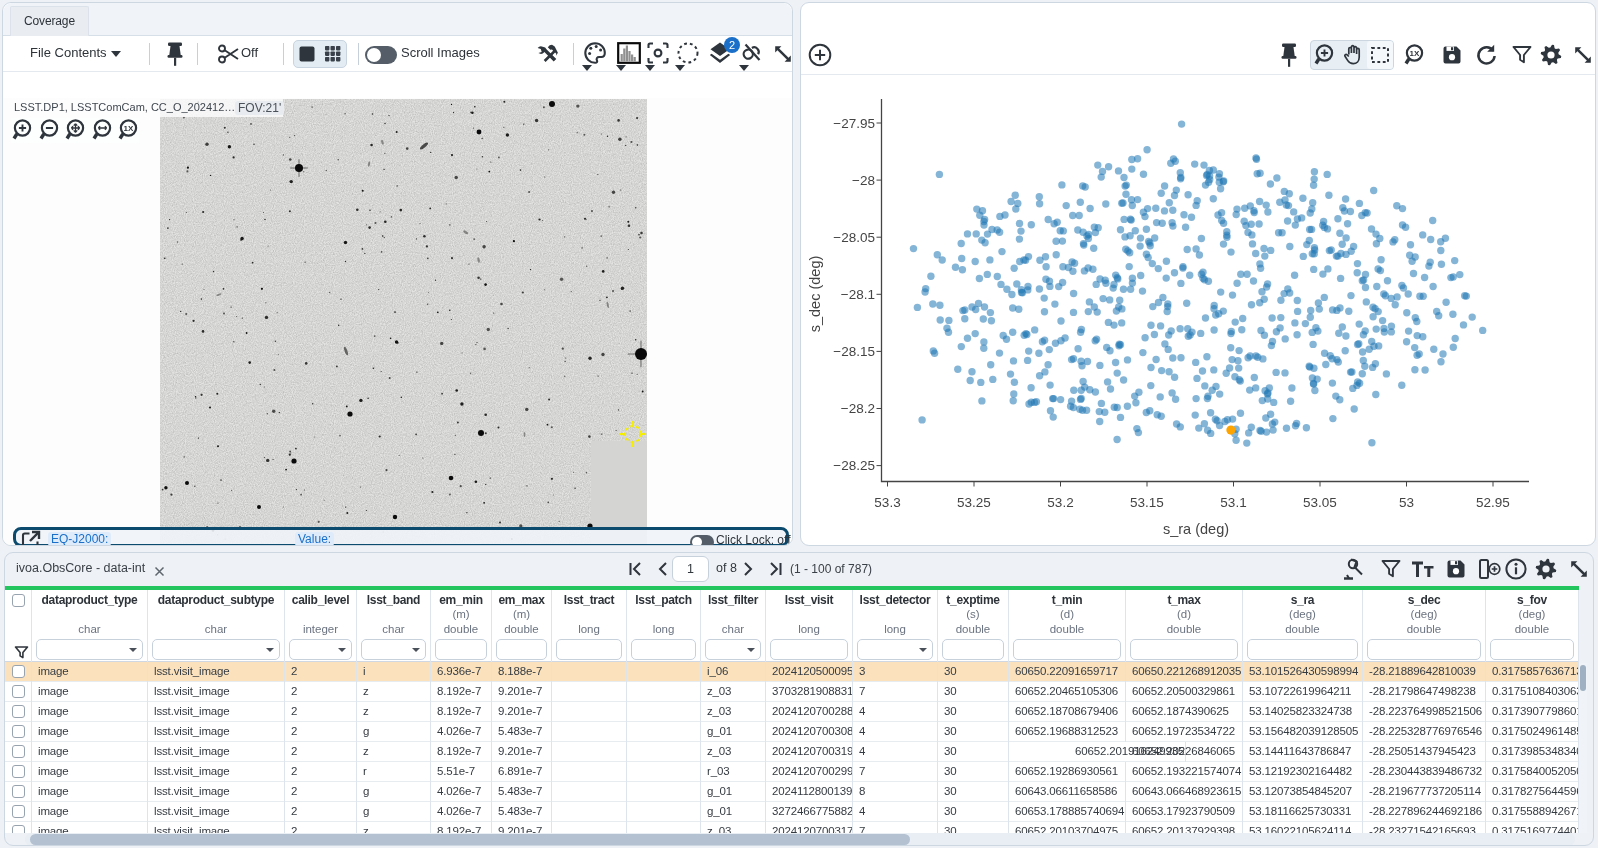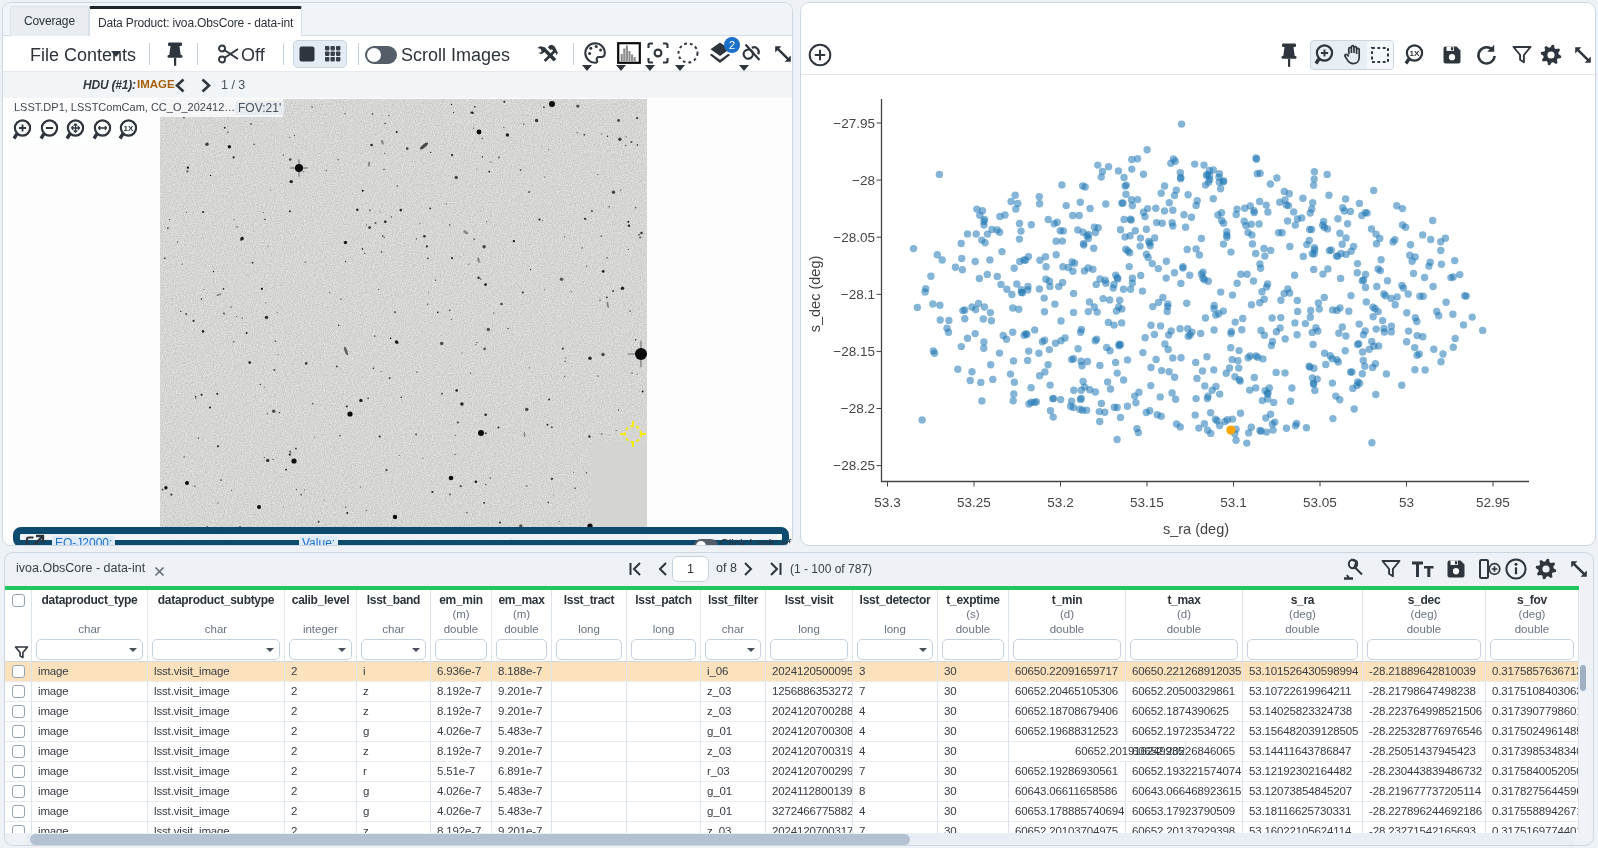--- a/index.html
+++ b/index.html
@@ -11,28 +11,27 @@
 .cb { display:inline-block; width:13px; height:13px; border:1.5px solid #98a3b0; border-radius:3px; background:#fff; }
 .hc { position:absolute; top:0; height:75px; border-right:1px solid #dde4ec; }
 .hn { position:absolute; top:3px; left:-10px; right:-10px; text-align:center; font-weight:bold; font-size:12px; letter-spacing:-0.3px; color:#2d3339; white-space:nowrap; }
 .hu { position:absolute; top:18px; left:0; right:0; text-align:center; font-size:11.5px; color:#6b7380; }
 .ht { position:absolute; top:33px; left:0; right:0; text-align:center; font-size:11.5px; color:#6b7380; }
 .fin { position:absolute; top:49px; left:4px; right:4px; height:21px; background:#fff; border:1px solid #c7d1dc; border-radius:5px; }
 .fcaret { position:absolute; right:5px; top:8px; width:0; height:0; border-left:4px solid transparent; border-right:4px solid transparent; border-top:4.5px solid #49505a; }
 .row { position:absolute; left:0; width:1574px; height:20px; background:#fff; border-bottom:1px solid #e7ecf1; }
 .row.sel { background:#fbe2bd; }
 .rc { position:absolute; top:0; height:20px; line-height:19px; font-size:11.5px; letter-spacing:-0.15px; color:#353b42; padding-left:6px; border-right:1px solid #dde4ec; white-space:nowrap; overflow:hidden; }
-.t13 { font-size:18px; color:#2d3339; }
+.t13 { font-size:13px; color:#2d3339; }
 </style></head>
 <body>
 
 <div class="panel" style="left:2px;top:2px;width:791px;height:544px;overflow:hidden">
   <div class="tabstrip">
     <div class="tab inactive" style="left:7px;width:79px">Coverage</div>
-    <div class="tab active" style="left:86px;width:213px"><span id="tab2txt" style="display:inline-block;white-space:nowrap">Data Product: ivoa.ObsCore - data-int</span></div>
   </div>
   <div style="position:absolute;left:0;top:33px;width:100%;height:36px;background:#fff;border-bottom:1px solid #e3e9ef">
     <span class="t13" style="position:absolute;left:27px;top:9px">File Contents</span>
     <span style="position:absolute;left:108px;top:15px;width:0;height:0;border-left:5px solid transparent;border-right:5px solid transparent;border-top:6px solid #2f353c"></span>
     <span class="vdiv" style="position:absolute;left:146px;top:7px"></span>
     <span style="position:absolute;left:162px;top:5px"><svg width="20" height="26" viewBox="0 0 20 26" style="">
           <g fill="#2f353c">
             <rect x="3" y="1.5" width="14" height="3.5" rx="1.2"></rect>
             <path d="M5.5 5h9l1.2 9H4.3z"></path>
             <rect x="2.5" y="14" width="15" height="2.8" rx="1.2"></rect>
@@ -115,31 +114,20 @@
               <path d="M14.5 8.2a4.6 4.6 0 0 1 3.3 8.2"></path>
             </g>
             <path d="M6.5 4.5L20.5 20" stroke="#2f353c" stroke-width="2.2"></path>
           </svg><svg width="10" height="6" viewBox="0 0 10 5.8" style="position:absolute;left:0;bottom:-1px">
             <path d="M0 0h10l-5 5.8z" fill="#2f353c"></path>
           </svg></span></span>
     <span style="position:absolute;left:768px;top:6px"><svg width="24" height="24" viewBox="0 0 24 24" style="">
           <path d="M6.8 6.8L17.2 17.2" stroke="#2f353c" stroke-width="2.5" fill="none"></path>
           <path d="M4.2 4.2h6.2L4.2 10.4zM19.8 19.8h-6.2l6.2-6.2z" fill="#2f353c"></path>
         </svg></span>
-  </div>
-  <div style="position:absolute;left:0;top:69px;width:100%;height:26px;background:#f2f5f8">
-    <span style="position:absolute;left:80px;top:6px;font-size:12px;font-weight:bold;font-style:italic;color:#33393f;letter-spacing:-0.2px">HDU (#1):</span>
-    <span style="position:absolute;left:134px;top:6px;font-size:11.5px;font-weight:bold;color:#a85e08">IMAGE</span>
-    <span style="position:absolute;left:171px;top:6px"><svg width="12" height="15" viewBox="0 0 12 15" style="">
-          <path d="M9.5 1.5L3 7.5l6.5 6" fill="none" stroke="#2f353c" stroke-width="2.6"></path>
-        </svg></span>
-    <span style="position:absolute;left:197px;top:6px"><svg width="12" height="15" viewBox="0 0 12 15" style="">
-          <path d="M2.5 1.5L9 7.5l-6.5 6" fill="none" stroke="#2f353c" stroke-width="2.6"></path>
-        </svg></span>
-    <span style="position:absolute;left:218px;top:6px;font-size:12.5px;color:#4a5158">1 / 3</span>
   </div>
   <div style="position:absolute;left:0;top:95px;width:100%;height:449px;background:#fdfdfe">
     <svg width="487" height="451" style="position:absolute;left:157px;top:1px">
 <defs>
 <filter id="grain" x="0" y="0" width="100%" height="100%">
   <feTurbulence type="fractalNoise" baseFrequency="0.9" numOctaves="3" seed="5" stitchTiles="stitch"></feTurbulence>
   <feColorMatrix type="matrix" values="0 0 0 0 0  0 0 0 0 0  0 0 0 0 0  0.15 0.15 0.15 0 -0.16"></feColorMatrix>
 </filter>
 </defs>
 <rect width="487" height="451" fill="#e4e4e2"></rect>
@@ -519,21 +507,21 @@
           </g>
           <path d="M7.3 10h8.4M7.3 10l1.8-1.8M7.3 10l1.8 1.8M15.7 10l-1.8-1.8m1.8 1.8l-1.8 1.8" stroke="#2f353c" stroke-width="1.3"></path>
         </svg></span>
     <span style="position:absolute;left:114px;top:20px"><svg width="24" height="24" viewBox="0 0 24 24" style="">
           <g stroke="#2f353c" stroke-width="2.2" fill="none">
             <circle cx="11.5" cy="10" r="7.6"></circle>
             <path d="M5.8 16L3 20.5" stroke-width="3.4"></path>
           </g>
           <text x="11.5" y="13" font-size="8" font-weight="bold" text-anchor="middle" fill="#2f353c" stroke="none" font-family="Liberation Sans">1X</text>
         </svg></span>
-    <div style="position:absolute;left:10px;top:429px;width:776px;height:20px;background:rgba(240,244,249,0.9);border:7px solid #0c4a6e;border-radius:8px">
+    <div style="position:absolute;left:10px;top:429px;width:776px;height:20px;background:rgba(240,244,249,0.9);border:3px solid #0c4a6e;border-radius:8px">
       <span style="position:absolute;left:4px;top:-1px"><svg width="22" height="22" viewBox="0 0 22 22" style="">
             <path d="M9.5 4.5H4.8A1.8 1.8 0 0 0 3 6.3v10.9A1.8 1.8 0 0 0 4.8 19h10.9a1.8 1.8 0 0 0 1.8-1.8v-4.7" fill="none" stroke="#2f353c" stroke-width="2.1"></path>
             <path d="M12 3h7v7" fill="none" stroke="#2f353c" stroke-width="2.4"></path>
             <path d="M18.3 3.7L10 12" stroke="#2f353c" stroke-width="2.4"></path>
           </svg></span>
       <span style="position:absolute;left:32px;top:1.5px;font-size:12px;color:#1a6fc9;background:#deebfb;border-radius:3px;padding:0 3px">EQ-J2000:</span>
       <span style="position:absolute;left:279px;top:1.5px;font-size:12px;color:#1a6fc9;background:#deebfb;border-radius:3px;padding:0 3px">Value:</span>
       <span style="position:absolute;left:674px;top:2px"><span style="display:inline-block;width:24px;height:14px;border-radius:7.0px;background:#555e68;position:relative;vertical-align:middle"><span style="position:absolute;left:2px;top:2px;width:10px;height:10px;border-radius:50%;background:#fff"></span></span></span>
       <span style="position:absolute;left:700px;top:2.5px;font-size:12px;color:#2d3339;white-space:nowrap">Click Lock: off</span>
     </div>
@@ -1603,21 +1591,21 @@
         </div>
         <div class="rc" style="left:27px;width:116px">image</div>
         <div class="rc" style="left:143px;width:137px">lsst.visit_image</div>
         <div class="rc" style="left:280px;width:72px">2</div>
         <div class="rc" style="left:352px;width:74px">z</div>
         <div class="rc" style="left:426px;width:61px">8.192e-7</div>
         <div class="rc" style="left:487px;width:60px">9.201e-7</div>
         <div class="rc" style="left:547px;width:75px"></div>
         <div class="rc" style="left:622px;width:74px"></div>
         <div class="rc" style="left:696px;width:65px">z_03</div>
-        <div class="rc" style="left:761px;width:87px">1256886353272</div>
+        <div class="rc" style="left:761px;width:87px">3703281908831</div>
         <div class="rc" style="left:848px;width:85px">7</div>
         <div class="rc" style="left:933px;width:71px">30</div>
         <div class="rc" style="left:1004px;width:117px">60652.20465105306</div>
         <div class="rc" style="left:1121px;width:117px">60652.20500329861</div>
         <div class="rc" style="left:1238px;width:120px">53.10722619964211</div>
         <div class="rc" style="left:1358px;width:123px">-28.21798647498238</div>
         <div class="rc" style="left:1481px;width:93px">0.317510840306345</div>
       </div>
       <div class="row" style="top:149px">
         <div class="rc" style="left:0;width:27px;">

